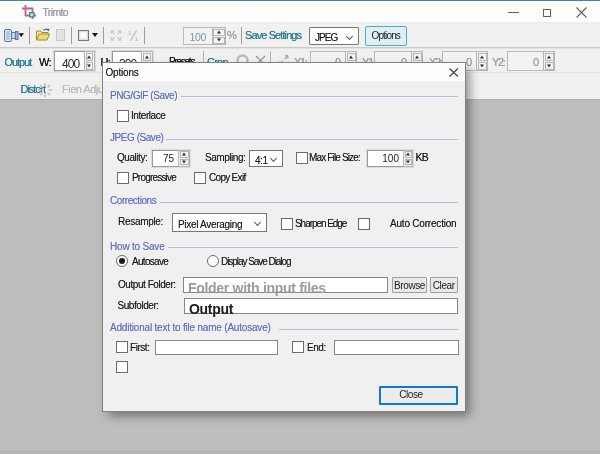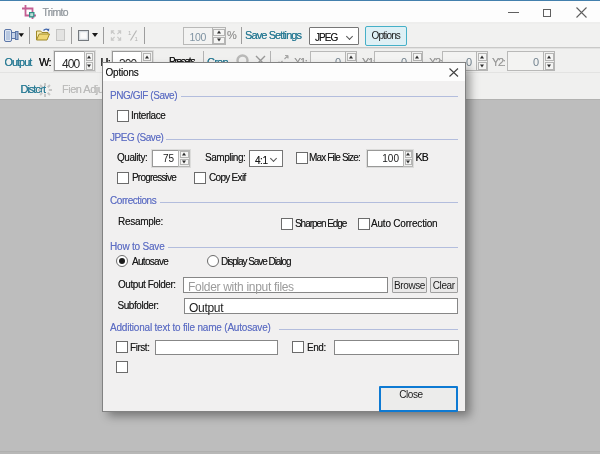--- a/index.html
+++ b/index.html
@@ -6,21 +6,21 @@
 .abs{position:absolute;}
 .lbl{position:absolute;white-space:nowrap;font-size:10px;letter-spacing:-0.45px;color:#1a1a1a;line-height:1;text-shadow:0 0 0.5px rgba(20,20,20,0.55);}
 .tlbl{position:absolute;white-space:nowrap;font-size:11px;letter-spacing:-1.1px;line-height:1;text-shadow:0 0 0.5px currentColor;}
 .teal{color:#2d7d96;}
 .gray{color:#9d9d9c;}
 .cb{position:absolute;width:12px;height:12px;background:#fff;border:1px solid #6b6b6b;}
 .radio{position:absolute;width:12px;height:12px;background:#fff;border:1px solid #6b6b6b;border-radius:50%;}
 .radio.sel:after{content:"";position:absolute;left:2px;top:2px;width:6px;height:6px;background:#1a1a1a;border-radius:50%;}
 .grp{position:absolute;white-space:nowrap;font-size:10px;letter-spacing:-0.45px;color:#5f6fc4;line-height:1;text-shadow:0 0 0.6px rgba(95,111,196,0.6);}
 .gline{position:absolute;height:1px;background:#b3bddd;}
-.tbox{position:absolute;background:#fff;border:1px solid #878787;font-size:12px;letter-spacing:-0.3px;color:#1a1a1a;line-height:1;}
+.tbox{position:absolute;background:#fff;border:1px solid #878787;font-size:14px;letter-spacing:-0.3px;color:#1a1a1a;line-height:1;font-weight:bold;}
 .btn{position:absolute;background:#e9e8e8;border:1px solid #9f9f9f;border-radius:1px;font-size:10px;letter-spacing:-0.4px;color:#1a1a1a;text-align:center;}
 .spinw{position:absolute;background:#fff;border:1px solid #999998;box-shadow:0 0 0 1px #dcdcdb;}
 .sping{position:absolute;background:#f3f3f2;border:1px solid #b9b9b8;}
 .sval{position:absolute;right:0;top:0;bottom:0;font-size:10px;color:#1a1a1a;text-align:right;line-height:1;}
 .bigval{font-size:12px !important;letter-spacing:-0.8px;color:#2a2a2a !important;}
 .sbtns{position:absolute;top:-1px;bottom:-1px;right:-1px;display:flex;flex-direction:column;background:#f0f0ef;border:1px solid #b5b5b4;}
 .sbtns>div{flex:1;background:#f5f5f4;border:1px solid #b5b5b4;position:relative;margin:0.5px;}
 .au:after,.ad:after{content:"";position:absolute;left:50%;top:50%;border:2.4px solid transparent;}
 .au:after{border-bottom:3.2px solid #2e2e2e;transform:translate(-50%,-68%);}
 .ad:after{border-top:3.2px solid #2e2e2e;transform:translate(-50%,-32%);}
@@ -201,24 +201,28 @@
       </div>
     </div>
 <div class="lbl" style="left:312.5px;top:89px;color:#111;font-size:10.5px;letter-spacing:-0.7px;">KB</div>
 <div class="cb" style="left:14px;top:108.5px;"></div>
 <div class="lbl" style="left:29px;top:109.5px;letter-spacing:-0.8px;">Progressive</div>
 <div class="cb" style="left:91px;top:108.5px;"></div>
 <div class="lbl" style="left:106px;top:109.5px;letter-spacing:-0.7px;">Copy Exif</div>
 <div class="grp" style="left:7px;top:133px;">Corrections</div>
 <div class="gline" style="left:57px;top:138.5px;width:298px;"></div>
 <div class="lbl" style="left:15px;top:153.5px;letter-spacing:-0.3px;">Resample:</div>
+<div class="combo" style="left:69px;top:150px;width:95px;height:18.5px;">
+      <div class="lbl" style="left:5px;top:5.75px;letter-spacing:-0.3px;">Pixel Averaging</div>
+      <div class="chev" style="right:6px;top:5.75px;"></div>
+    </div>
 <div class="cb" style="left:178px;top:155px;"></div>
 <div class="lbl" style="left:192px;top:155.5px;letter-spacing:-1.05px;">Sharpen Edge</div>
 <div class="cb" style="left:255px;top:155px;"></div>
-<div class="lbl" style="left:268px;top:155.5px;letter-spacing:-0.2px;">Auto Correction</div>
+<div class="lbl" style="left:268px;top:155.5px;letter-spacing:-0.2px;padding-left:19px;">Auto Correction</div>
 <div class="grp" style="left:7px;top:178.5px;letter-spacing:-0.2px;">How to Save</div>
 <div class="gline" style="left:65px;top:184px;width:290px;"></div>
 <div class="radio sel" style="left:13px;top:192px;"></div>
 <div class="lbl" style="left:29px;top:193.5px;letter-spacing:-0.7px;">Autosave</div>
 <div class="radio" style="left:103.5px;top:192px;"></div>
 <div class="lbl" style="left:118px;top:193.5px;letter-spacing:-1.05px;">Display Save Dialog</div>
 <div class="lbl" style="left:15px;top:217px;">Output Folder:</div>
 <div class="tbox" style="left:80px;top:213.5px;width:205px;height:16.5px;padding:3.5px 0 0 4px;color:#9b9b9b;">Folder with input files</div>
 <div class="btn" style="left:289px;top:213.5px;width:35px;height:16.5px;line-height:15px;">Browse</div>
 <div class="btn" style="left:327px;top:213.5px;width:27.5px;height:16.5px;line-height:15px;">Clear</div>
@@ -226,14 +230,14 @@
 <div class="tbox" style="left:80.5px;top:235px;width:274.5px;height:15.5px;padding:3px 0 0 4.5px;">Output</div>
 <div class="grp" style="left:7px;top:259.5px;letter-spacing:-0.2px;">Additional text to file name (Autosave)</div>
 <div class="gline" style="left:176px;top:266px;width:179px;"></div>
 <div class="cb" style="left:13px;top:278px;"></div>
 <div class="lbl" style="left:27px;top:279.5px;">First:</div>
 <div class="tbox" style="left:51.5px;top:277px;width:123px;height:14.5px;"></div>
 <div class="cb" style="left:189px;top:278px;"></div>
 <div class="lbl" style="left:204px;top:279.5px;">End:</div>
 <div class="tbox" style="left:231px;top:277px;width:124.5px;height:14.5px;"></div>
 <div class="cb" style="left:13px;top:298px;"></div>
-<div class="btn" style="left:276px;top:322.5px;width:79px;height:26px;background:#ececeb;border:2px solid #0e7ad3;line-height:13px;padding-right:15px;">Close</div>
+<div class="btn" style="left:276px;top:322.5px;width:79px;height:19px;background:#ececeb;border:2px solid #0e7ad3;line-height:13px;padding-right:15px;">Close</div>
 </div>
 
 </body></html>

